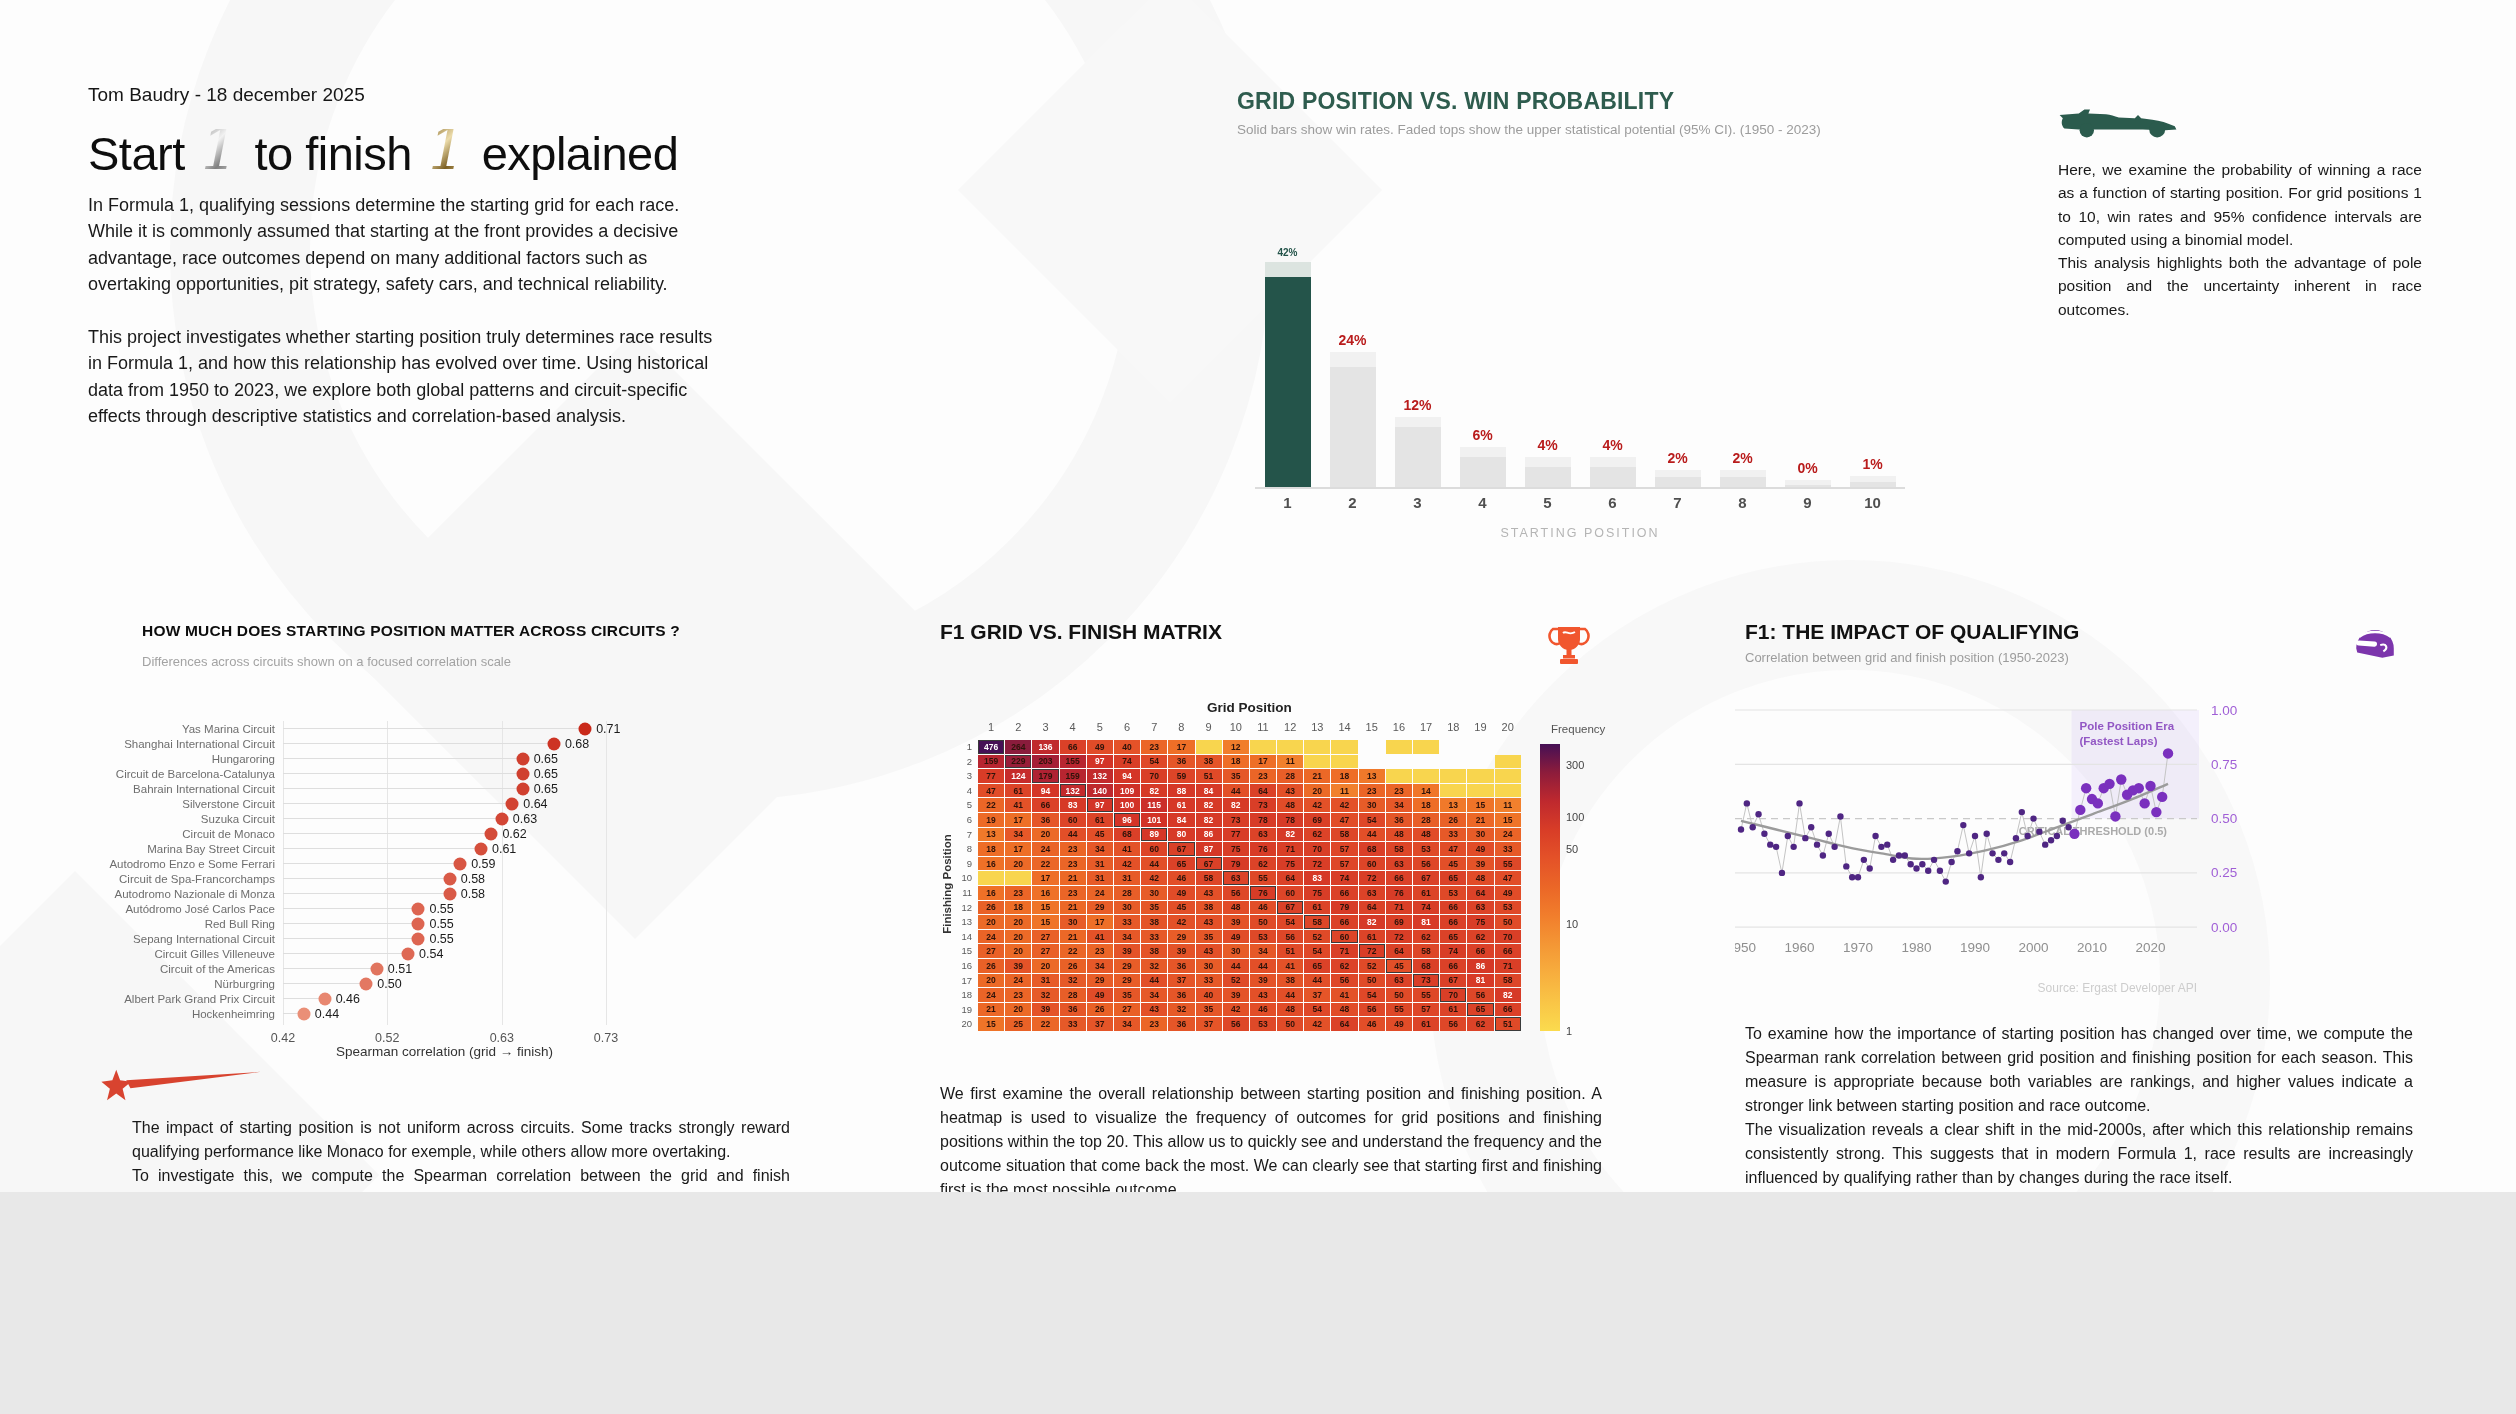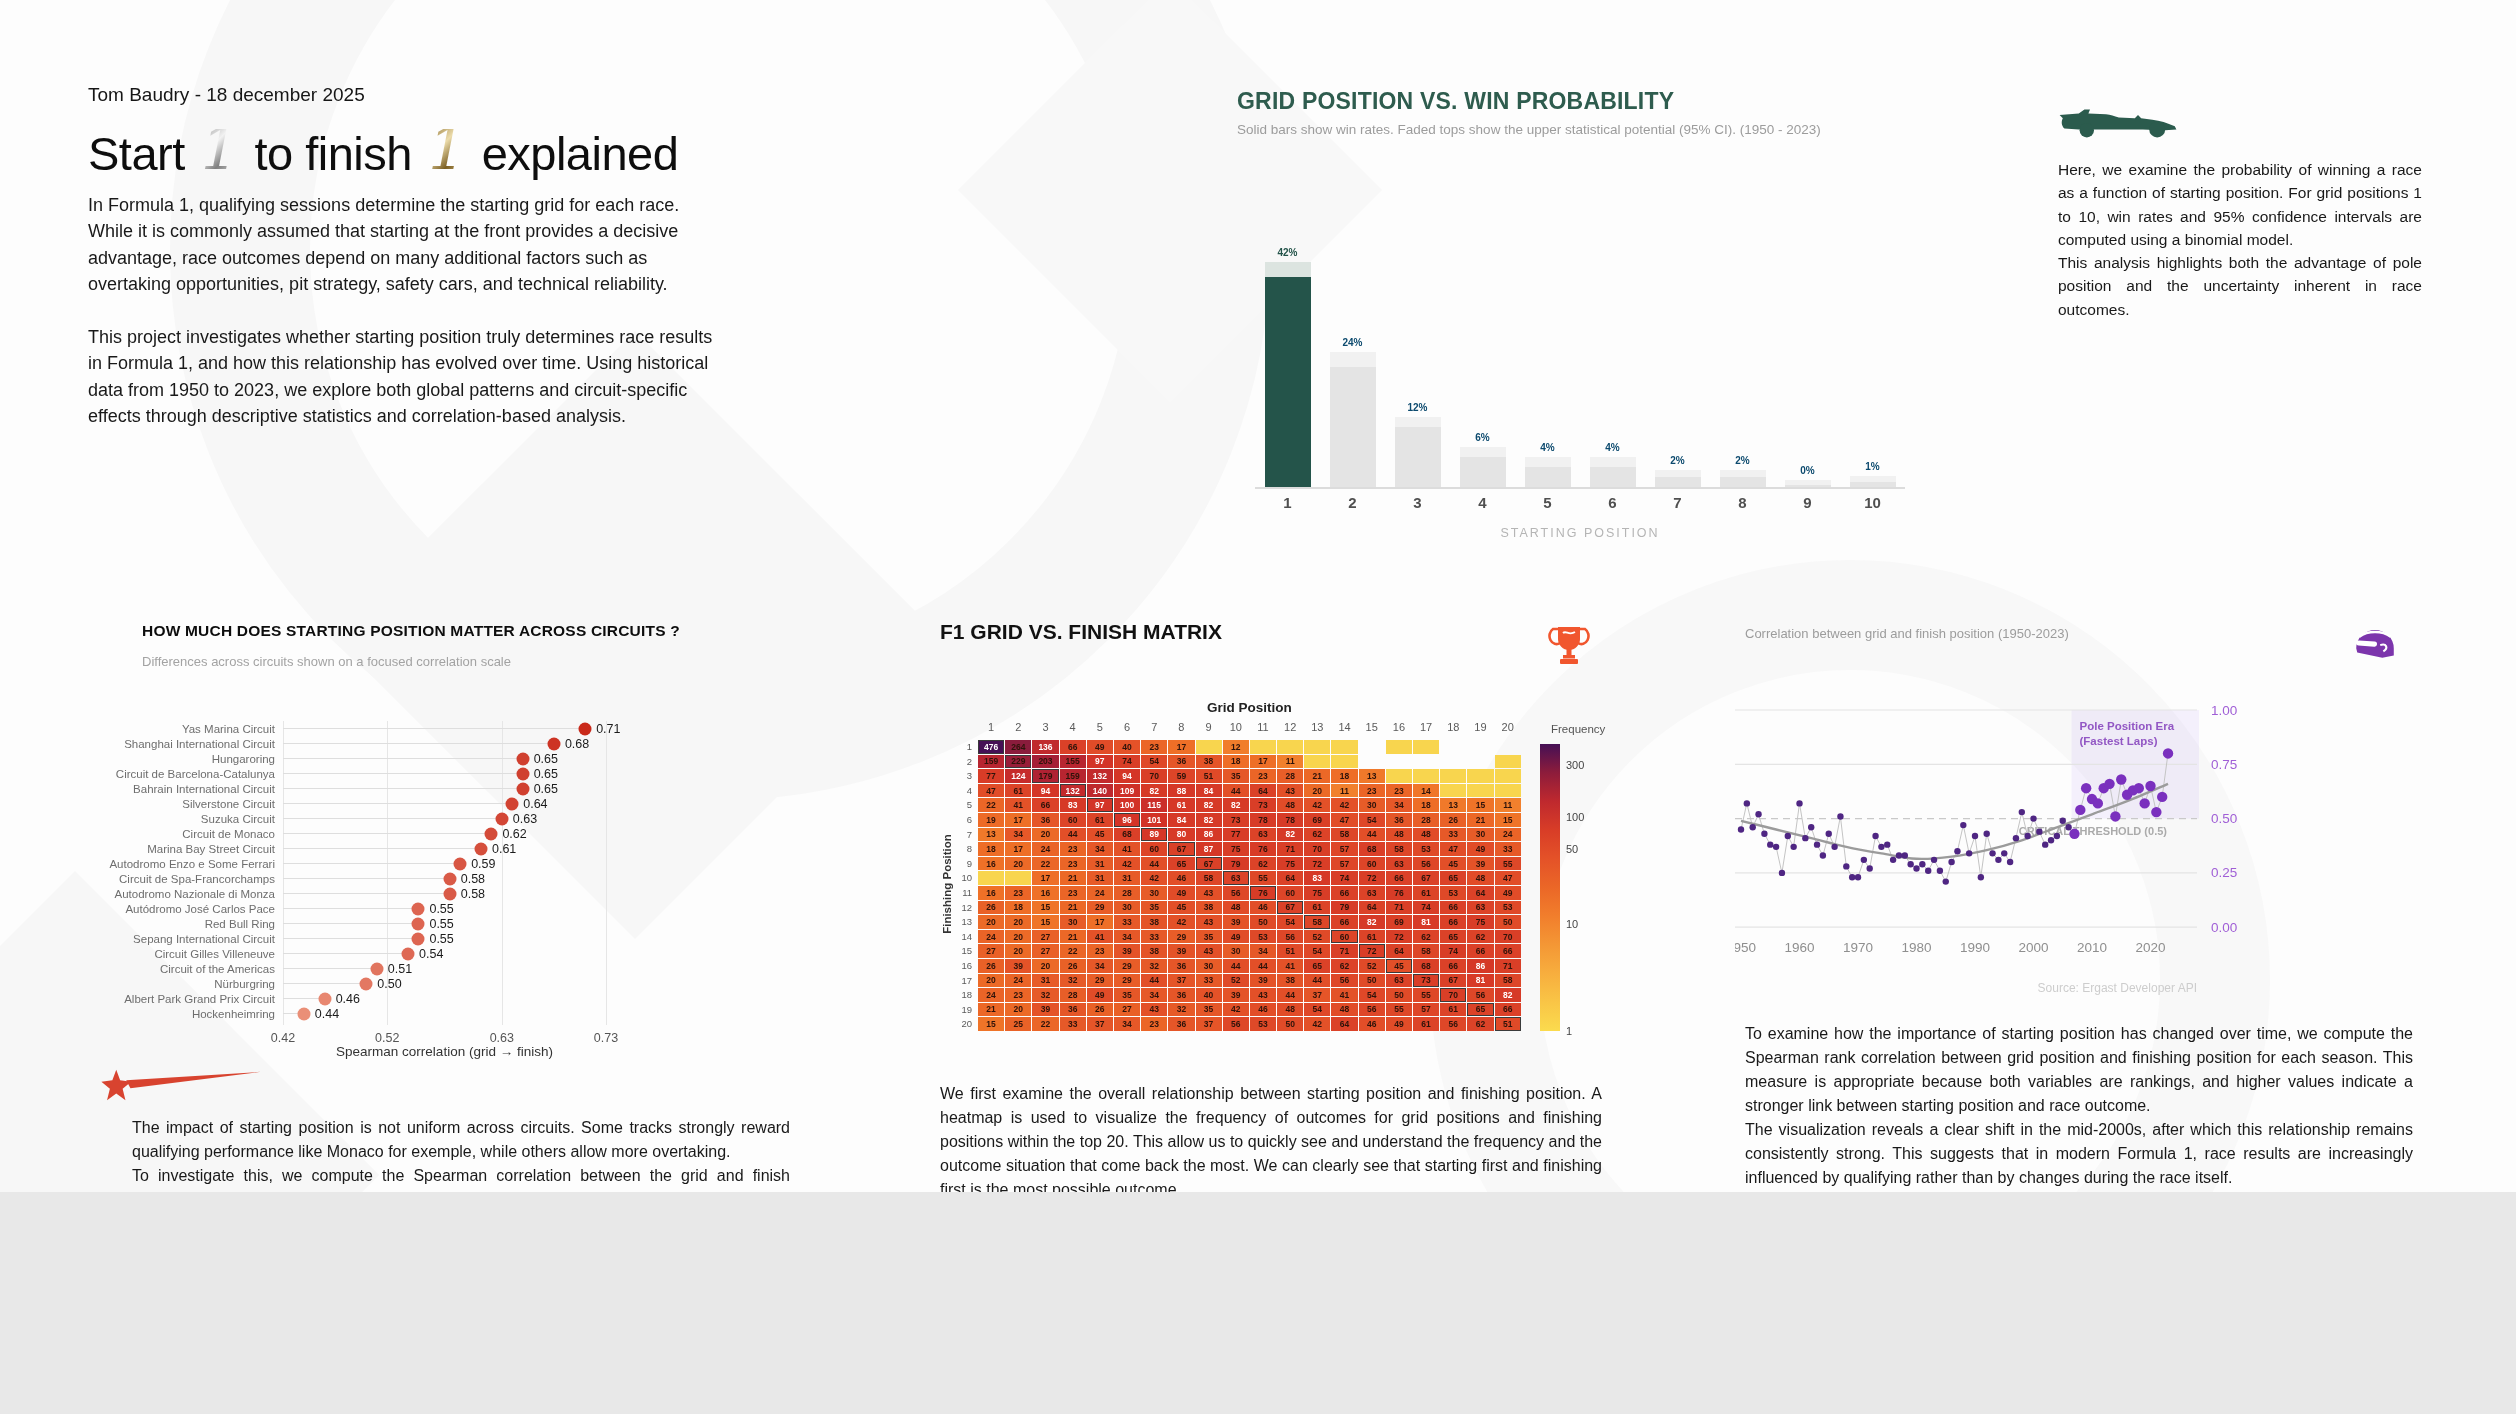--- a/index.html
+++ b/index.html
@@ -17,21 +17,21 @@
        -webkit-background-clip:text;background-clip:text;color:transparent;padding:0 4px;}
   .one-silver{background-image:linear-gradient(135deg,#9a9a9a 0%,#f2f2f2 38%,#808080 68%,#d8d8d8 100%);-webkit-background-clip:text;background-clip:text;}
   .one-gold{background-image:linear-gradient(135deg,#8a6d2f 0%,#ecdcab 40%,#7c5f22 70%,#d6c083 100%);-webkit-background-clip:text;background-clip:text;}
   .intro p{font-size:18px;line-height:1.47;margin:0 0 26px 0;color:#191919;}
 
   
   .wc-title{font-size:23px;font-weight:bold;color:#2E5C4E;letter-spacing:0.2px;}
   .wc-sub{font-size:13.5px;color:#9c9c9c;margin-top:7px;}
   .bars{position:absolute;left:18px;top:135px;width:650px;height:264px;display:flex;align-items:flex-end;border-bottom:2px solid #dcdcdc;}
   .slot{width:46px;margin:0 9.5px;display:flex;flex-direction:column;justify-content:flex-end;align-items:center;height:100%;}
-  .bval{font-size:10px;font-weight:bold;color:#0c4a6e;margin-bottom:4px;}
+  .bval{font-size:14px;font-weight:bold;color:#b91c1c;margin-bottom:4px;}
   .bval.pole{color:#24544A;font-size:10px;}
   .ci{width:100%;}
   .bar{width:100%;}
   .bticks{position:absolute;left:18px;top:406px;width:650px;display:flex;}
   .btick{width:46px;margin:0 9.5px;text-align:center;font-size:15px;font-weight:bold;color:#4f4f4f;}
   .wc-xlabel{position:absolute;left:18px;top:438px;width:650px;text-align:center;font-size:12.5px;
              letter-spacing:2px;color:#b5b5b5;}
 
   .note{font-size:16px;line-height:1.5;color:#191919;text-align:justify;white-space:pre-line;margin:0;}
 
@@ -825,20 +825,21 @@
         <div class="ltick" style="top: 66.6295px;">100</div>
         <div class="ltick" style="top: 98.8955px;">50</div>
         <div class="ltick" style="top: 173.815px;">10</div>
         <div class="ltick" style="top: 281px;">1</div>
       </div>
   </div>
   <p class="note layer" style="left:940px;top:1082px;width:662px;">We first examine the overall relationship between starting position and finishing position. A heatmap is used to visualize the frequency of outcomes for grid positions and finishing positions within the top 20. This allow us to quickly see and understand the frequency and the outcome situation that come back the most. We can clearly see that starting first and finishing first is the most possible outcome.
 Cells along the diagonal represent races where drivers finished in the same position they started, while off-diagonal cells indicate gains or losses during the race.</p>
 
   <div class="layer" style="left:1745px;top:620px;width:680px;height:400px;">
+    <div class="q-title">F1: THE IMPACT OF QUALIFYING</div>
     <div class="q-sub">Correlation between grid and finish position (1950-2023)</div>
     <svg style="position:absolute;left:606px;top:0px;" width="48" height="44" viewBox="0 0 46 42">
       <path fill="#7C35AC" d="M5 27 A18 17.5 0 1 1 41 27 L41 34 L30 36 L6 31 Z"></path>
       <path fill="none" stroke="#fff" stroke-width="2.4" d="M8 16 C16 10 30 10 38 16"></path>
       <rect fill="#fff" x="5" y="20" width="20" height="5" rx="2.5" transform="rotate(4 15 22)"></rect>
       <path fill="none" stroke="#fff" stroke-width="2" d="M28 24 C34 22 36 27 31 30"></path>
     </svg>
     <svg id="qual-svg" style="position:absolute;left:-10px;top:80px;" width="690" height="310" viewBox="0 0 690 310">
         <rect x="336.525" y="10" width="127.47500000000002" height="108.6" fill="#8b5cf6" fill-opacity="0.08"></rect>
         <line x1="0" y1="10" x2="462" y2="10" stroke="#e4e4e4" stroke-width="1.2"></line>

